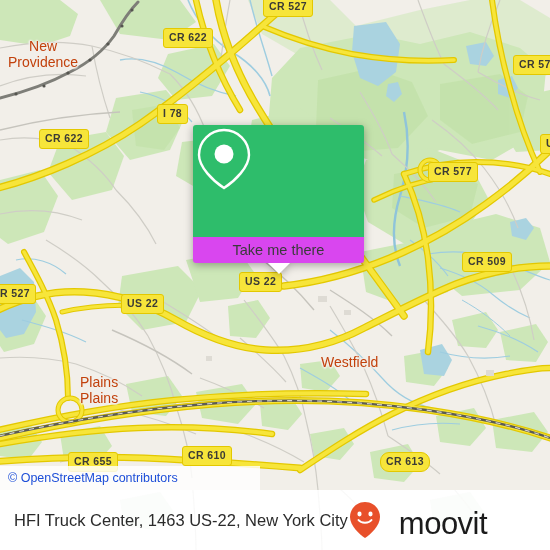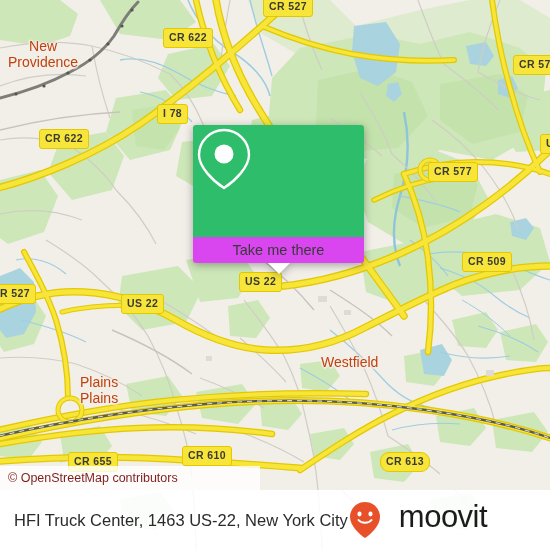--- a/index.html
+++ b/index.html
@@ -75,40 +75,40 @@
   }
   .pin-glyph{display:block;}
 
   
   #osm-bar{
     position:absolute;left:0;top:466px;height:24px;width:260px;
     background:rgba(255,255,255,.82);
     display:flex;align-items:center;
     box-sizing:border-box;padding-left:8px;
   }
-  #osm-text{font-size:12.5px;color:#7f1d1d;white-space:nowrap;}
+  #osm-text{font-size:12.5px;color:#1d4ed8;white-space:nowrap;}
 
   
   #footer{
     position:absolute;left:0;top:490px;width:496px;height:60px;
     background:#ffffff;overflow:hidden;
   }
   #footer-watermark{
     position:absolute;left:0;top:-490px;width:550px;height:550px;
     opacity:.06;pointer-events:none;
   }
   #footer-inner{
     position:relative;width:100%;height:100%;
     display:flex;align-items:center;justify-content:space-between;
     box-sizing:border-box;padding:0 14px 0 14px;
   }
   #footer-title{
     font-size:16.5px;color:#2b2b2b;white-space:nowrap;
   }
-  #brand{display:flex;align-items:flex-start;gap:17px;}
+  #brand{display:flex;align-items:flex-end;gap:17px;}
   #brand-text{
     font-size:31px;color:#1b1b1b;letter-spacing:-.5px;line-height:1;
     font-weight:normal;
   }
 </style>
 </head>
 <body>
 
 <div id="stage">
 

